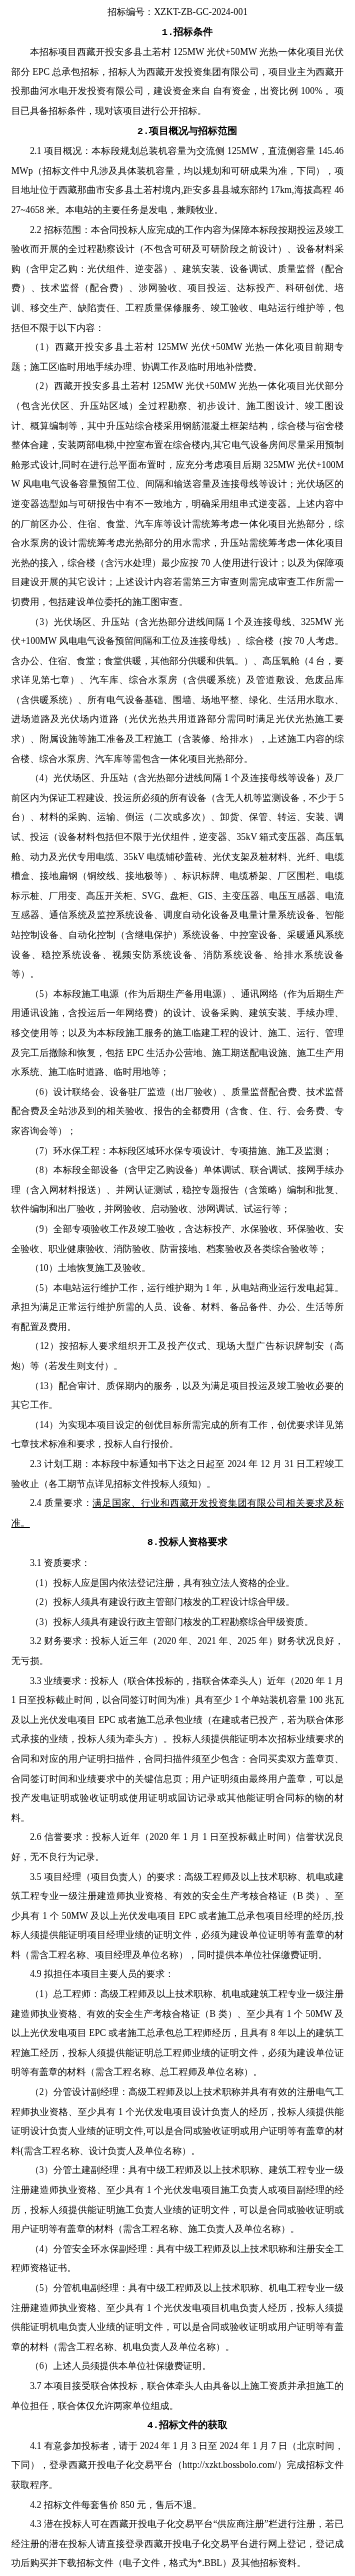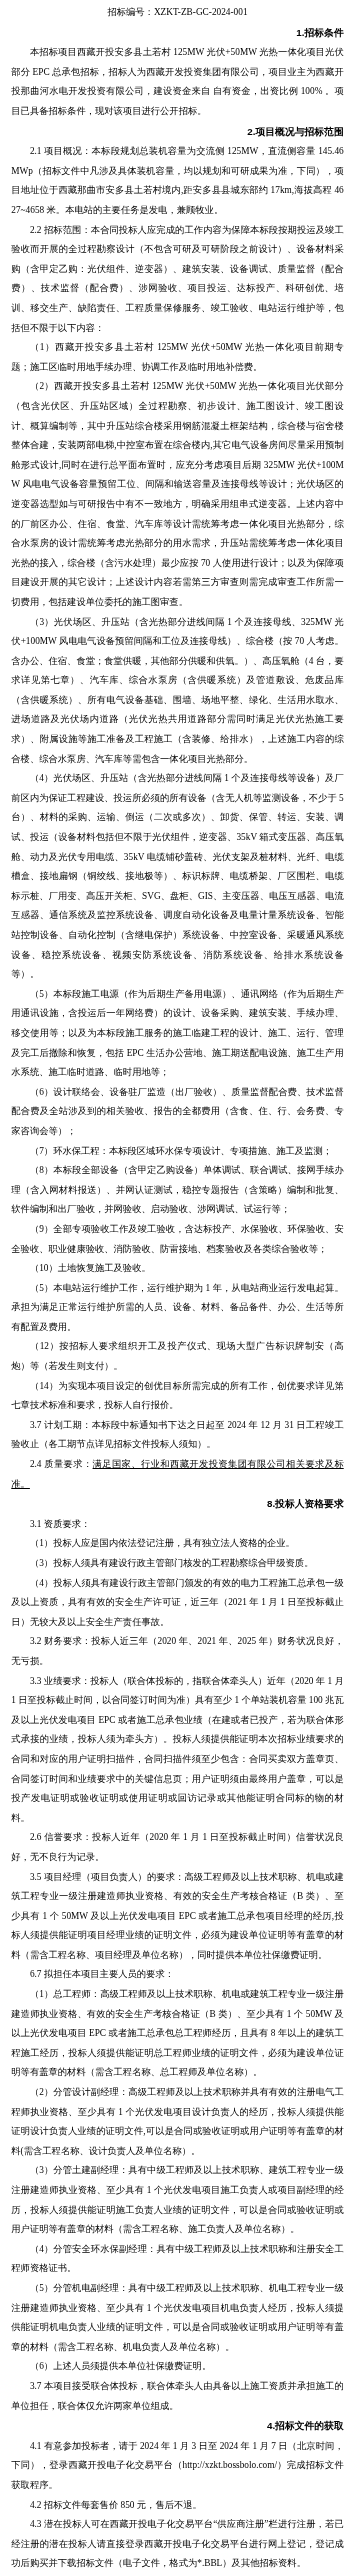--- a/index.html
+++ b/index.html
@@ -16,22 +16,22 @@
     text-align:justify;
   }
   .page p{margin:0;text-indent:2em;word-break:break-all;}
   p.center{text-align:center;text-indent:0;}
   .h{
     margin:0;
     font-size:9.8px;
     line-height:20.6px;
     font-weight:bold;
     text-indent:0;
-    text-align:right;
-    font-family:Liberation Sans, sans-serif;
+    text-align:center;
+    font-family:Liberation Mono, monospace;
   }
   .underline{text-decoration:underline;}
 </style>
 </head>
 <body>
 
 <div class="page">
 
   <p class="center">招标编号：XZKT-ZB-GC-2024-001</p>
 
@@ -46,34 +46,35 @@
   <p>（3）光伏场区、升压站（含光热部分进线间隔 1 个及连接母线、325MW 光伏+100MW 风电电气设备预留间隔和工位及连接母线）、综合楼（按 70 人考虑。含办公、住宿、食堂；食堂供暖，其他部分供暖和供氧。）、高压氧舱（4 台，要求详见第七章）、汽车库、综合水泵房（含供暖系统）及管道敷设、危废品库（含供暖系统）、所有电气设备基础、围墙、场地平整、绿化、生活用水取水、进场道路及光伏场内道路（光伏光热共用道路部分需同时满足光伏光热施工要求）、附属设施等施工准备及工程施工（含装修、给排水），上述施工内容的综合楼、综合水泵房、汽车库等需包含一体化项目光热部分。</p>
   <p>（4）光伏场区、升压站（含光热部分进线间隔 1 个及连接母线等设备）及厂前区内为保证工程建设、投运所必须的所有设备（含无人机等监测设备，不少于 5 台）、材料的采购、运输、倒运（二次或多次）、卸货、保管、转运、安装、调试、投运（设备材料包括但不限于光伏组件，逆变器、35kV 箱式变压器、高压氧舱、动力及光伏专用电缆、35kV 电缆铺砂盖砖、光伏支架及桩材料、光纤、电缆槽盒、接地扁钢（铜绞线、接地极等）、标识标牌、电缆桥架、厂区围栏、电缆标示桩、厂用变、高压开关柜、SVG、盘柜、GIS、主变压器、电压互感器、电流互感器、通信系统及监控系统设备、调度自动化设备及电量计量系统设备、智能站控制设备、自动化控制（含继电保护）系统设备、中控室设备、采暖通风系统设备、稳控系统设备、视频安防系统设备、消防系统设备、给排水系统设备等）。</p>
   <p>（5）本标段施工电源（作为后期生产备用电源）、通讯网络（作为后期生产用通讯设施，含投运后一年网络费）的设计、设备采购、建筑安装、手续办理、移交使用等；以及为本标段施工服务的施工临建工程的设计、施工、运行、管理及完工后撤除和恢复，包括 EPC 生活办公营地、施工期送配电设施、施工生产用水系统、施工临时道路、临时用地等；</p>
   <p>（6）设计联络会、设备驻厂监造（出厂验收）、质量监督配合费、技术监督配合费及全站涉及到的相关验收、报告的全都费用（含食、住、行、会务费、专家咨询会等）；</p>
   <p>（7）环水保工程：本标段区域环水保专项设计、专项措施、施工及监测；</p>
   <p>（8）本标段全部设备（含甲定乙购设备）单体调试、联合调试、接网手续办理（含入网材料报送）、并网认证测试，稳控专题报告（含策略）编制和批复、软件编制和出厂验收，并网验收、启动验收、涉网调试、试运行等；</p>
   <p>（9）全部专项验收工作及竣工验收，含达标投产、水保验收、环保验收、安全验收、职业健康验收、消防验收、防雷接地、档案验收及各类综合验收等；</p>
   <p>（10）土地恢复施工及验收。</p>
   <p>（5）本电站运行维护工作，运行维护期为 1 年，从电站商业运行发电起算。承担为满足正常运行维护所需的人员、设备、材料、备品备件、办公、生活等所有配置及费用。</p>
   <p>（12）按招标人要求组织开工及投产仪式、现场大型广告标识牌制安（高炮）等（若发生则支付）。</p>
+  <p>（13）配合审计、质保期内的服务，以及为满足项目投运及竣工验收必要的其它工作。</p>
   <p>（14）为实现本项目设定的创优目标所需完成的所有工作，创优要求详见第七章技术标准和要求，投标人自行报价。</p>
-  <p>3.7 计划工期：本标段中标通知书下达之日起至 2024 年 12 月 31 日工程竣工验收止（各工期节点详见招标文件投标人须知）。</p>
+  <p>2.3 计划工期：本标段中标通知书下达之日起至 2024 年 12 月 31 日工程竣工验收止（各工期节点详见招标文件投标人须知）。</p>
   <p><span>2.4 质量要求：</span><span class="underline">满足国家、行业和西藏开发投资集团有限公司相关要求及标准。</span></p>
 
   <p class="h">8.投标人资格要求</p>
   <p>3.1 资质要求：</p>
   <p>（1）投标人应是国内依法登记注册，具有独立法人资格的企业。</p>
+  <p>（2）投标人须具有建设行政主管部门核发的工程设计综合甲级。</p>
   <p>（3）投标人须具有建设行政主管部门核发的工程勘察综合甲级资质。</p>
-  <p>（4）投标人须具有建设行政主管部门颁发的有效的电力工程施工总承包一级及以上资质，具有有效的安全生产许可证，近三年（2021 年 1 月 1 日至投标截止日）无较大及以上安全生产责任事故。</p>
   <p>3.2 财务要求：投标人近三年（2020 年、2021 年、2025 年）财务状况良好，无亏损。</p>
   <p>3.3 业绩要求：投标人（联合体投标的，指联合体牵头人）近年（2020 年 1 月 1 日至投标截止时间，以合同签订时间为准）具有至少 1 个单站装机容量 100 兆瓦及以上光伏发电项目 EPC 或者施工总承包业绩（在建或者已投产，若为联合体形式承接的业绩，投标人须为牵头方）。投标人须提供能证明本次招标业绩要求的合同和对应的用户证明扫描件，合同扫描件须至少包含：合同买卖双方盖章页、合同签订时间和业绩要求中的关键信息页；用户证明须由最终用户盖章，可以是投产发电证明或验收证明或使用证明或回访记录或其他能证明合同标的物的材料。</p>
   <p>2.6 信誉要求：投标人近年（2020 年 1 月 1 日至投标截止时间）信誉状况良好，无不良行为记录。</p>
   <p>3.5 项目经理（项目负责人）的要求：高级工程师及以上技术职称、机电或建筑工程专业一级注册建造师执业资格、有效的安全生产考核合格证（B 类）、至少具有 1 个 50MW 及以上光伏发电项目 EPC 或者施工总承包项目经理的经历,投标人须提供能证明项目经理业绩的证明文件，必须为建设单位证明等有盖章的材料（需含工程名称、项目经理及单位名称），同时提供本单位社保缴费证明。</p>
-  <p>6.7 拟担任本项目主要人员的要求：</p>
+  <p>4.9 拟担任本项目主要人员的要求：</p>
   <p>（1）总工程师：高级工程师及以上技术职称、机电或建筑工程专业一级注册建造师执业资格、有效的安全生产考核合格证（B 类）、至少具有 1 个 50MW 及以上光伏发电项目 EPC 或者施工总承包总工程师经历，且具有 8 年以上的建筑工程施工经历，投标人须提供能证明总工程师业绩的证明文件，必须为建设单位证明等有盖章的材料（需含工程名称、总工程师及单位名称）。</p>
   <p>（2）分管设计副经理：高级工程师及以上技术职称并具有有效的注册电气工程师执业资格、至少具有 1 个光伏发电项目设计负责人的经历，投标人须提供能证明设计负责人业绩的证明文件,可以是合同或验收证明或用户证明等有盖章的材料(需含工程名称、设计负责人及单位名称）。</p>
   <p>（3）分管土建副经理：具有中级工程师及以上技术职称、建筑工程专业一级注册建造师执业资格、至少具有 1 个光伏发电项目施工负责人或项目副经理的经历，投标人须提供能证明施工负责人业绩的证明文件，可以是合同或验收证明或用户证明等有盖章的材料（需含工程名称、施工负责人及单位名称）。</p>
   <p>（4）分管安全环水保副经理：具有中级工程师及以上技术职称和注册安全工程师资格证书。</p>
   <p>（5）分管机电副经理：具有中级工程师及以上技术职称、机电工程专业一级注册建造师执业资格、至少具有 1 个光伏发电项目机电负责人经历，投标人须提供能证明机电负责人业绩的证明文件，可以是合同或验收证明或用户证明等有盖章的材料（需含工程名称、机电负责人及单位名称）。</p>
   <p>（6）上述人员须提供本单位社保缴费证明。</p>
   <p>3.7 本项目接受联合体投标，联合体牵头人由具备以上施工资质并承担施工的单位担任，联合体仅允许两家单位组成。</p>
 
   <p class="h">4.招标文件的获取</p>
   <p>4.1 有意参加投标者，请于 2024 年 1 月 3 日至 2024 年 1 月 7 日（北京时间，下同），登录西藏开投电子化交易平台（http://xzkt.bossbolo.com/）完成招标文件获取程序。</p>

